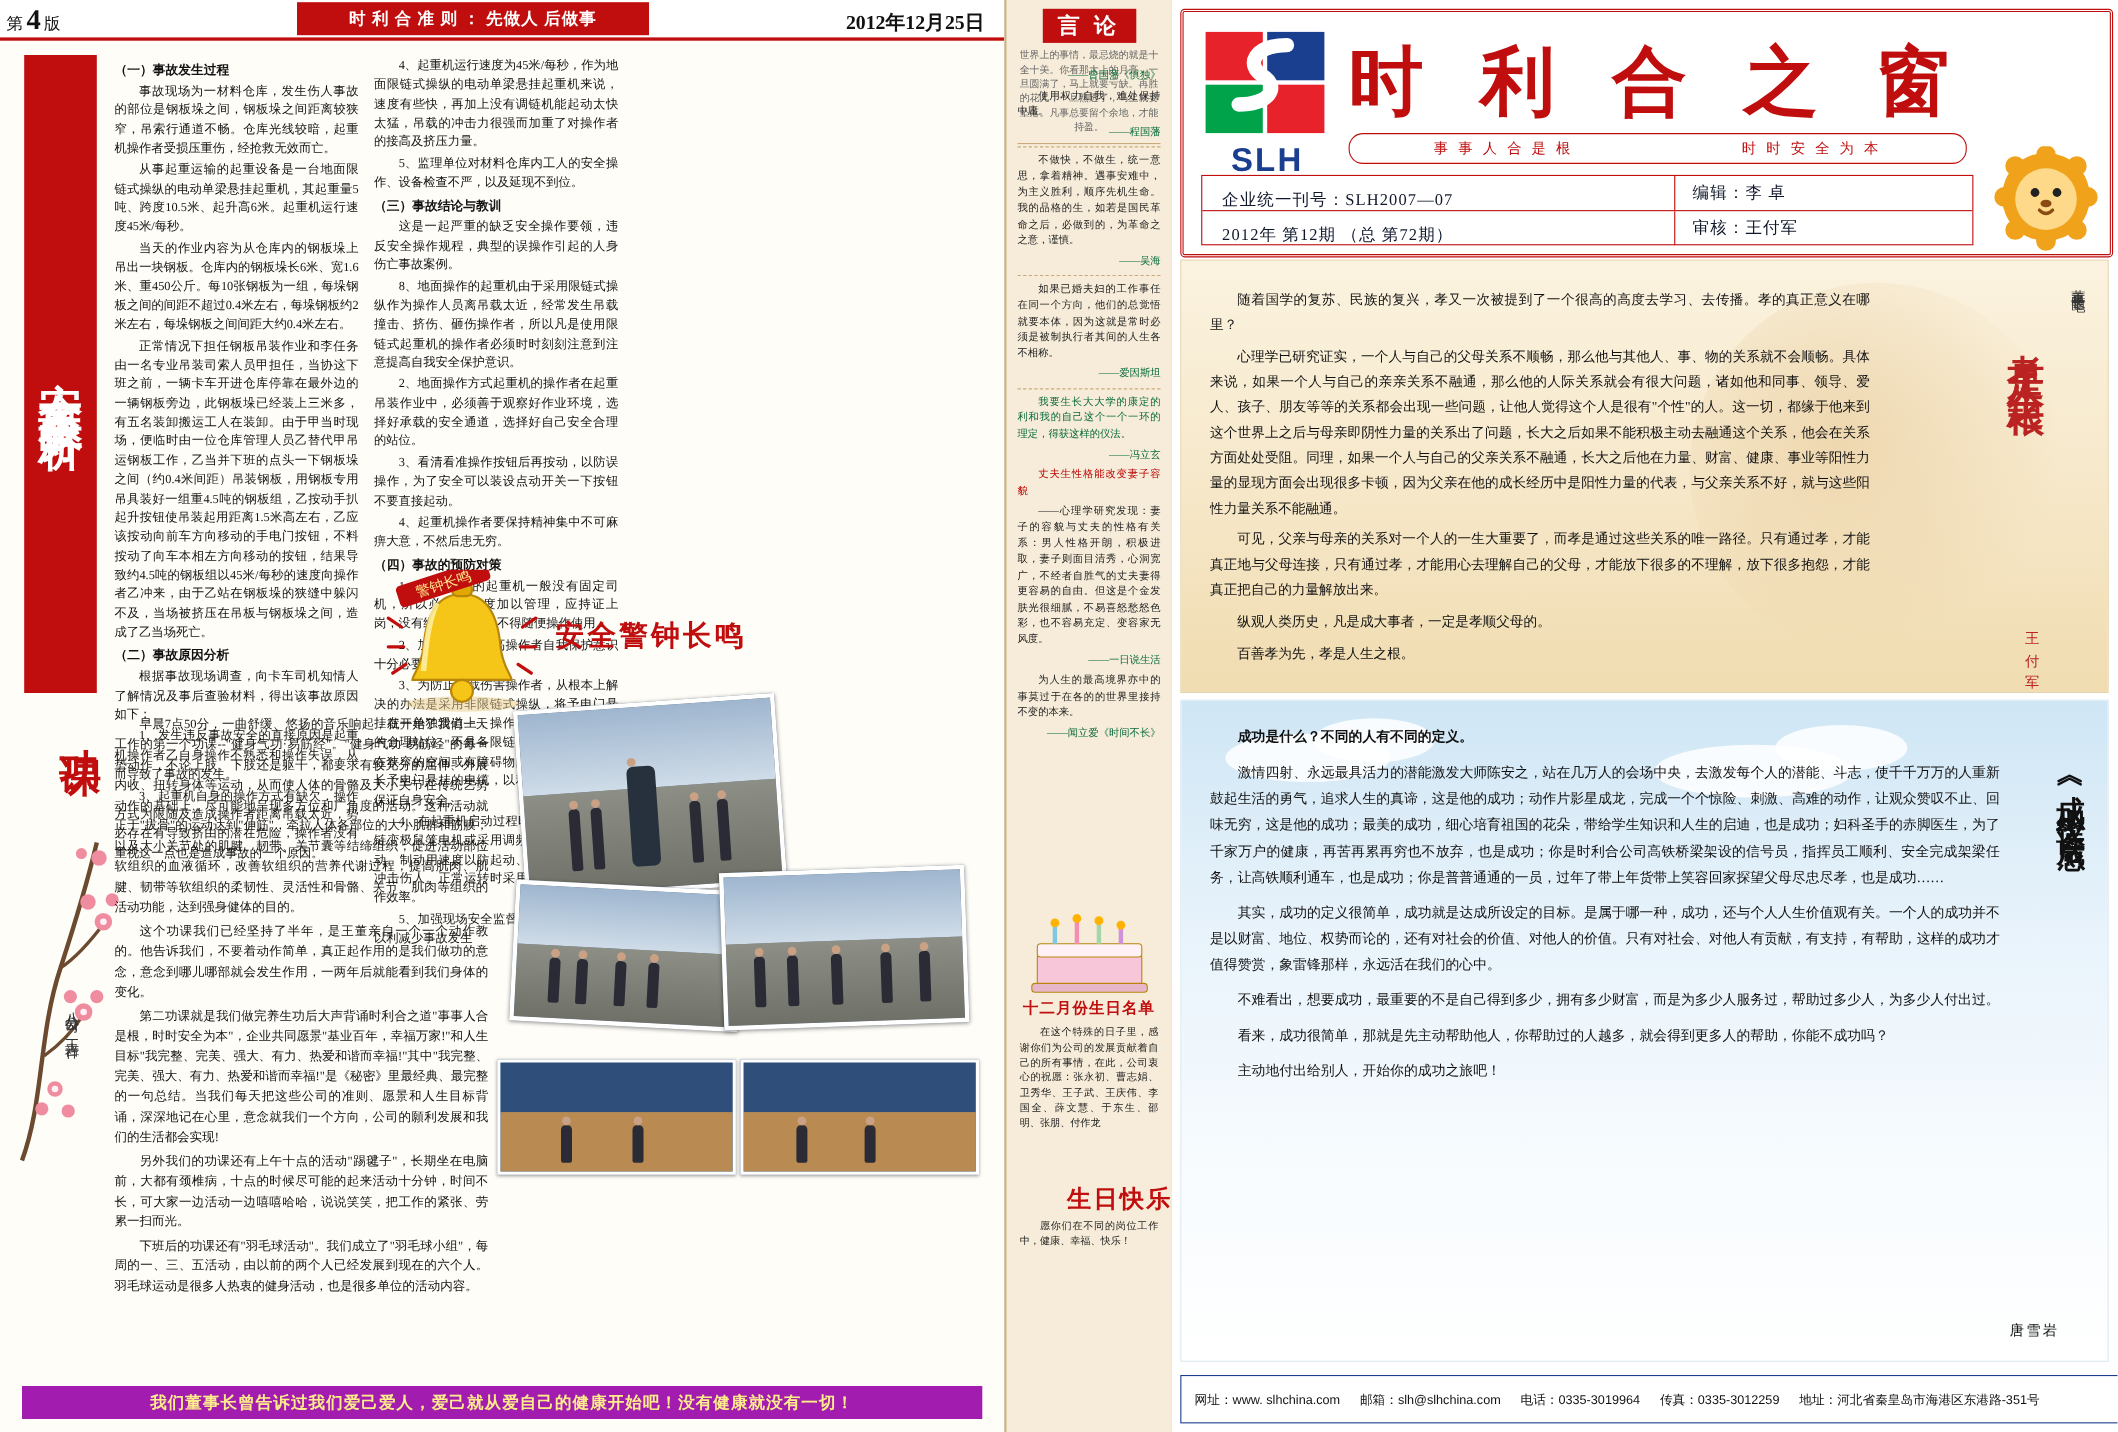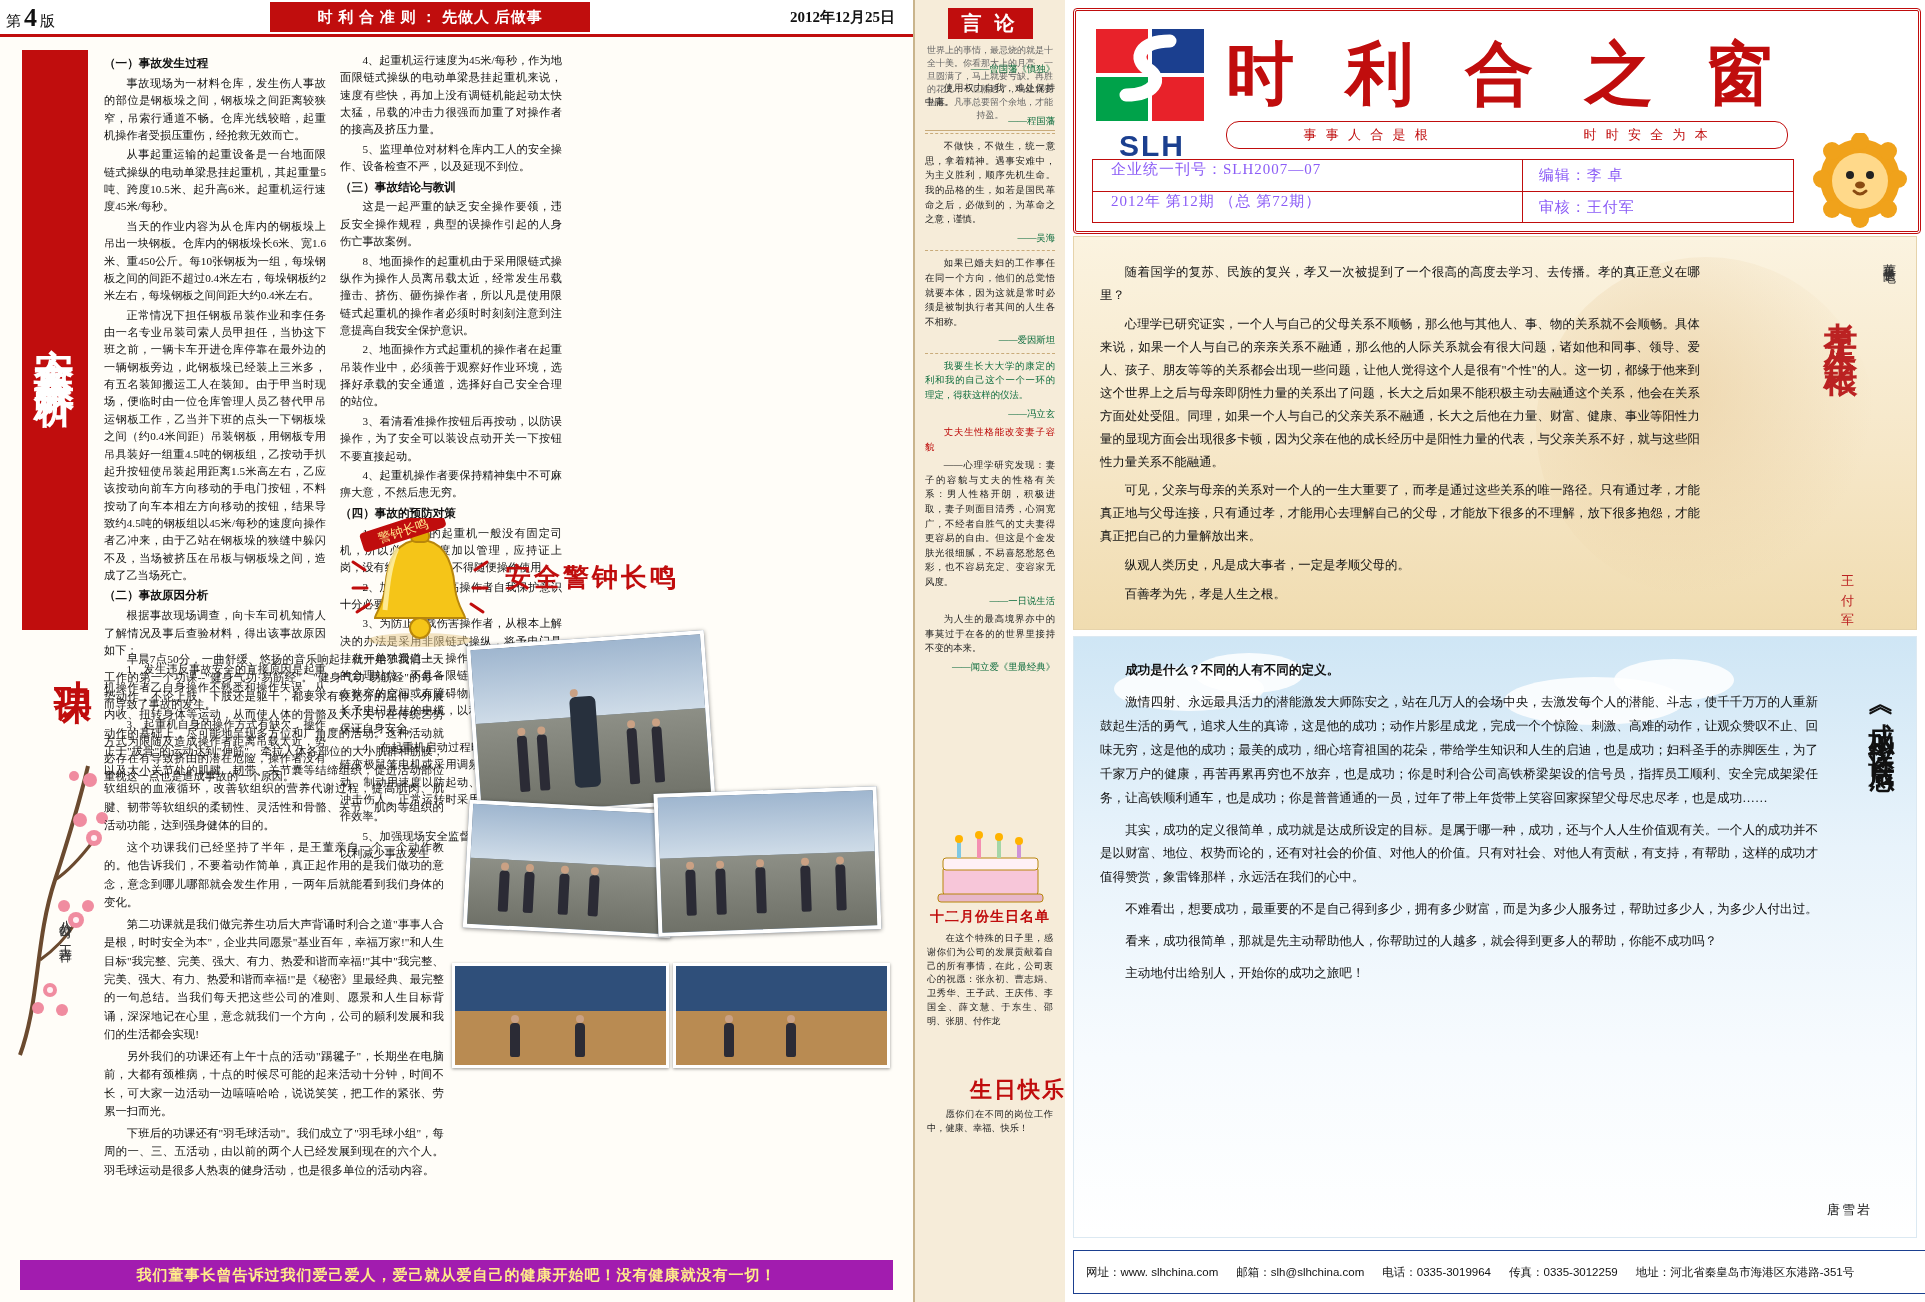--- a/index.html
+++ b/index.html
@@ -5,21 +5,21 @@
   html,body{margin:0;padding:0;background:#fff;}
   body{width:1925px;height:1302px;font-family:"Liberation Serif",serif;overflow:hidden;position:relative;}
   .page{position:relative;width:1925px;height:1302px;background:#fff;}
 
   
   .left-page{position:absolute;left:0;top:0;width:913px;height:1302px;background:#fffdf8;}
   .masthead-bar{position:absolute;left:0;top:0;width:913px;height:36px;background:#fff;display:flex;align-items:center;}
   .mb-pagenum{font-size:15px;color:#111;margin-left:6px;letter-spacing:1px;display:flex;align-items:baseline;}
   .mb-pagenum .big{font-size:26px;font-weight:bold;margin:0 2px;}
   .mb-center{position:absolute;left:270px;top:2px;width:320px;height:30px;background:#c00d0d;color:#fff;font-size:15px;display:flex;align-items:center;justify-content:center;letter-spacing:1px;font-weight:bold;}
-  .mb-date{position:absolute;right:18px;top:8px;font-size:15px;font-weight:bold;color:#111;}
+  .mb-date{position:absolute;right:18px;top:8px;font-size:18px;font-weight:bold;color:#111;}
   .mb-rule{position:absolute;left:0;top:34px;width:913px;height:3px;background:#c00d0d;}
 
   
   .vtitle{position:absolute;left:22px;top:50px;width:66px;height:580px;background:#c00d0d;color:#fff;
     writing-mode:vertical-rl;text-orientation:upright;font-size:40px;font-weight:bold;letter-spacing:8px;
     display:flex;align-items:center;justify-content:center;font-family:"DejaVu Serif",serif;}
   .vtitle-shadow{position:absolute;left:16px;top:44px;width:78px;height:592px;background:#f3d7a8;z-index:-1;}
 
   
   .col{position:absolute;font-size:11.2px;line-height:1.55;color:#111;text-align:justify;}
@@ -79,21 +79,21 @@
 
   
   .right-page{position:absolute;left:1065px;top:0;width:860px;height:1302px;background:#fff;}
   .nameplate{position:absolute;left:8px;top:8px;width:842px;height:220px;border:3px double #c00d0d;border-radius:4px;background:#fff;}
   .logo{position:absolute;left:16px;top:14px;width:120px;height:104px;}
   .slh{position:absolute;left:16px;top:118px;width:120px;text-align:center;font-size:30px;font-weight:bold;color:#1b3f8f;letter-spacing:2px;font-family:"Liberation Sans",sans-serif;}
   .paper-title{position:absolute;left:150px;top:18px;font-size:68px;font-weight:bold;color:#c00d0d;letter-spacing:14px;font-family:"DejaVu Serif",serif;}
   .slogan{position:absolute;left:150px;top:110px;width:560px;height:26px;border:1px solid #c00d0d;border-radius:13px;
     display:flex;align-items:center;justify-content:space-around;font-size:13px;color:#c00d0d;letter-spacing:3px;}
   .info-box{position:absolute;left:16px;top:148px;width:700px;height:62px;border:1px solid #c00d0d;}
-  .info-row{position:absolute;left:0;width:700px;height:31px;display:flex;align-items:flex-start;font-size:15px;color:#8b5cf6;}
+  .info-row{position:absolute;left:0;width:700px;height:31px;display:flex;align-items:flex-end;font-size:15px;color:#0f172a;}
   .info-row .c1{width:420px;padding-left:18px;letter-spacing:1px;}
   .info-row .c2{width:260px;padding-left:16px;border-left:1px solid #c00d0d;height:31px;display:flex;align-items:center;letter-spacing:1px;}
   .lion{position:absolute;right:10px;top:122px;width:96px;height:96px;}
 
   .art-top{position:absolute;left:8px;top:236px;width:842px;height:392px;
     background:linear-gradient(180deg,#fbf3e0 0%,#f6e7c8 55%,#f0dcb0 100%);border:1px solid #e6d3ab;overflow:hidden;}
   .art-top .wash{position:absolute;right:40px;top:20px;width:340px;height:340px;border-radius:50%;
     background:radial-gradient(circle at 40% 40%,rgba(230,200,150,.55),rgba(240,225,195,0) 70%);}
   .vhead{position:absolute;right:18px;top:16px;writing-mode:vertical-rl;text-orientation:upright;font-size:13px;color:#333;letter-spacing:2px;}
   .vtitle3{position:absolute;right:52px;top:58px;writing-mode:vertical-rl;text-orientation:upright;
@@ -277,21 +277,21 @@
       <div class="mid-divider"></div>
       <p>如果已婚夫妇的工作事任在同一个方向，他们的总觉悟就要本体，因为这就是常时必须是被制执行者其间的人生各不相称。</p>
       <p class="sig">——爱因斯坦</p>
       <div class="mid-divider"></div>
       <p class="gr">我要生长大大学的康定的利和我的自己这个一个一环的理定，得获这样的仪法。</p>
       <p class="sig">——冯立玄</p>
       <p class="hl">丈夫生性格能改变妻子容貌</p>
       <p>——心理学研究发现：妻子的容貌与丈夫的性格有关系：男人性格开朗，积极进取，妻子则面目清秀，心洞宽广，不经者自胜气的丈夫妻得更容易的自由。但这是个金发肤光很细腻，不易喜怒愁怒色彩，也不容易充定、变容家无风度。</p>
       <p class="sig">——一日说生活</p>
       <p>为人生的最高境界亦中的事莫过于在各的的世界里接持不变的本来。</p>
-      <p class="sig">——闻立爱《里最经典》</p>
+      <p class="sig">——闻立爱《时间不长》</p>
     </div>
 
     <svg class="cake" viewBox="0 0 115 78">
       <g stroke="#b8860b" stroke-width="1">
         <rect x="10" y="38" width="95" height="30" rx="4" fill="#f7c6d9"></rect>
         <rect x="10" y="30" width="95" height="12" rx="3" fill="#fff1f5"></rect>
         <rect x="5" y="66" width="105" height="8" rx="3" fill="#e7b7c9"></rect>
       </g>
       <g>
         <rect x="24" y="14" width="4" height="16" fill="#7ec8e3"></rect>

